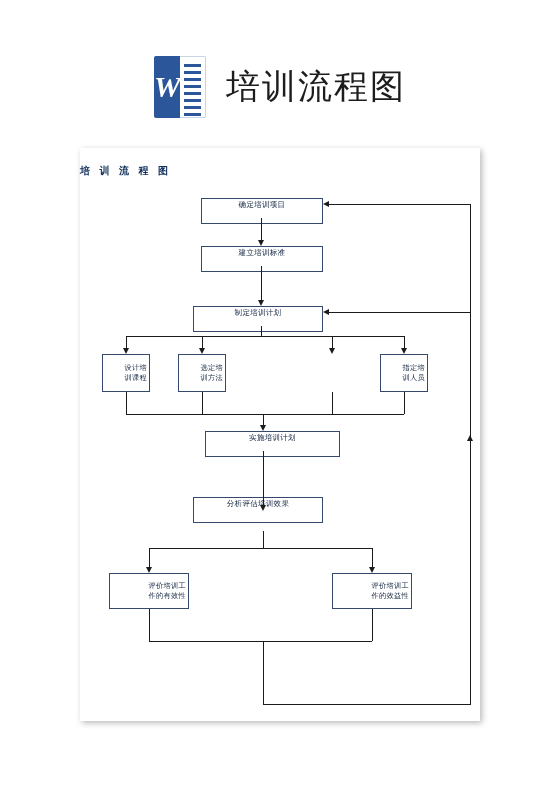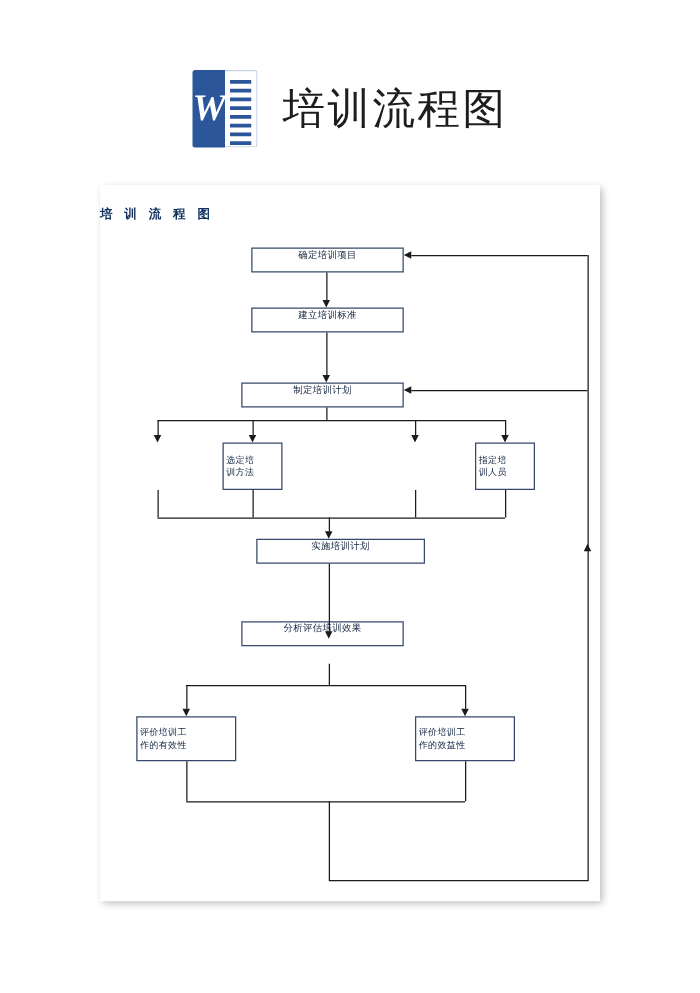--- a/index.html
+++ b/index.html
@@ -101,26 +101,26 @@
   
   .node {
     position: absolute;
     box-sizing: border-box;
     border: 1px solid #36486b;
     background: #ffffff;
     font-family: "DejaVu Sans", "Liberation Sans", sans-serif;
     font-size: 7.5px;
     color: #10223f;
     display: flex;
-    align-items: flex-start;
+    align-items: flex-end;
     justify-content: center;
     text-align: center;
     line-height: 1.45;
     letter-spacing: 0.3px;
-    padding: 0 2px;
+    padding: 12px 2px;
   }
   .node.two-line { font-size: 7.2px; }
 
   
   .ln {
     position: absolute;
     background: #1b1b1b;
   }
   .h { height: 1px; }
   .v { width: 1px; }
@@ -175,20 +175,24 @@
   </div>
 
   <div class="node" style="left:121px; top:98px; width:122px; height:20px;">
     <span>建立培训标准</span>
   </div>
 
   <div class="node" style="left:113px; top:158px; width:130px; height:20px;">
     <span>制定培训计划</span>
   </div>
 
+  <div class="node two-line" style="left:22px; top:206px; width:48px; height:38px; flex-direction:column;">
+    <span>设计培</span>
+    <span>训课程</span>
+  </div>
 
   <div class="node two-line" style="left:98px; top:206px; width:48px; height:38px; flex-direction:column;">
     <span>选定培</span>
     <span>训方法</span>
   </div>
 
 
   <div class="node two-line" style="left:300px; top:206px; width:48px; height:38px; flex-direction:column;">
     <span>指定培</span>
     <span>训人员</span>

